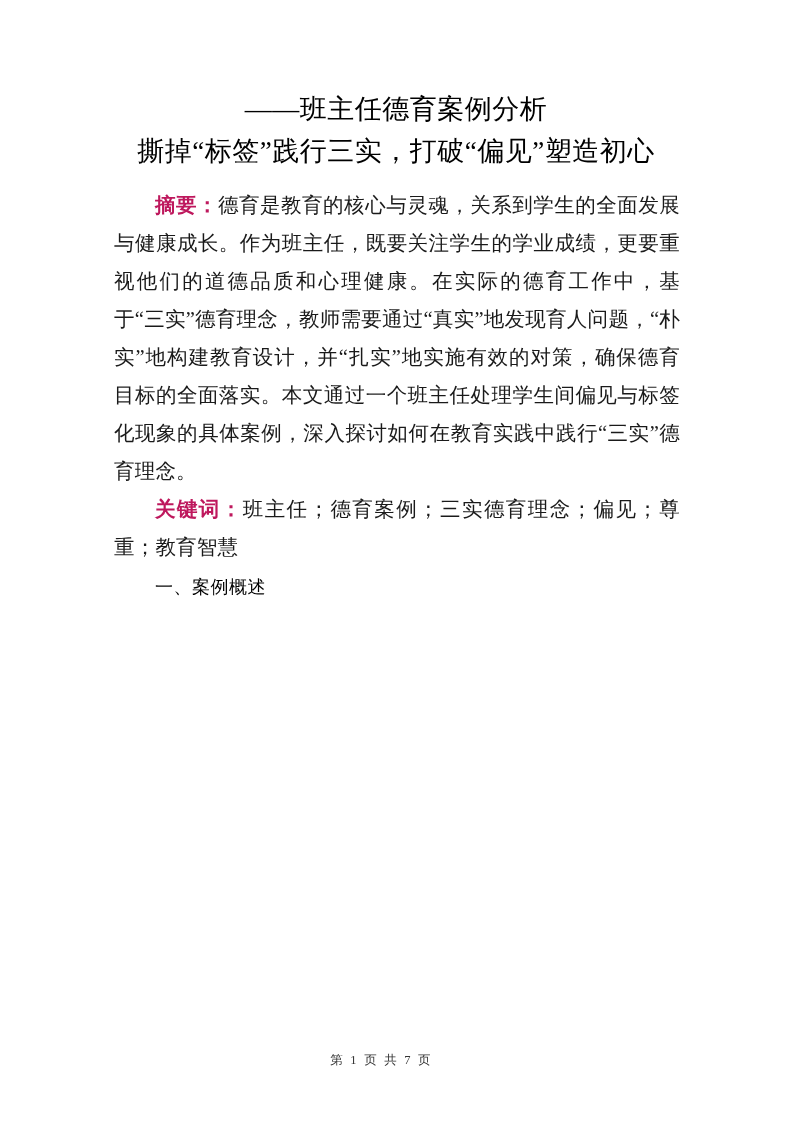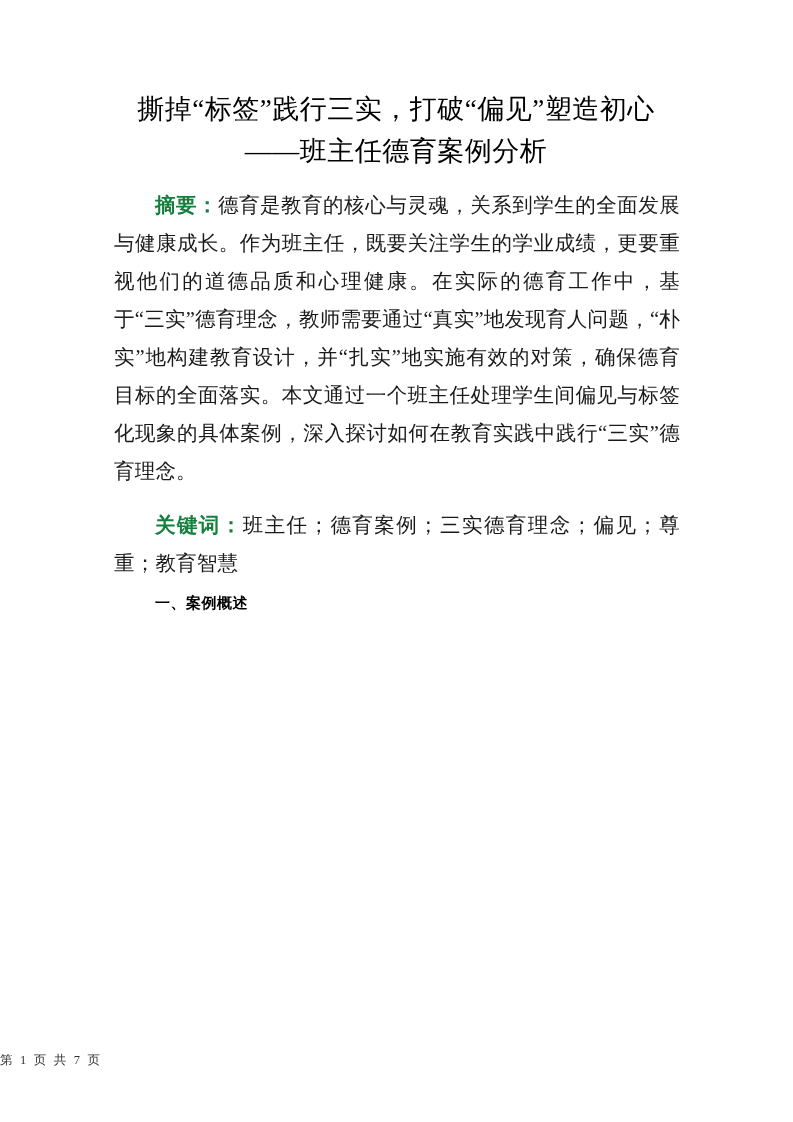--- a/index.html
+++ b/index.html
@@ -57,63 +57,63 @@
     text-align: justify;
     text-justify: inter-ideograph;
     text-indent: 41px;
     margin: 0;
     color: #1a1a1a;
     letter-spacing: 0.2px;
   }
 
   .lbl {
     font-weight: bold;
-    color: #15803d;
+    color: #be185d;
   }
 
   .heading {
     font-family: "Liberation Serif", "DejaVu Serif", serif;
-    font-size: 15px;
+    font-size: 18px;
     line-height: 38px;
-    font-weight: bold;
+    font-weight: normal;
     text-indent: 41px;
     margin: 0;
     color: #000;
     letter-spacing: 0.5px;
   }
 
   
-  .gap-kw { margin-top: 16px; }
+  .gap-kw { margin-top: 0px; }
   .gap-head { margin-top: 2px; }
 
   
   .footer {
     position: absolute;
     left: 0;
     top: 1050px;
     width: 763px;
-    text-align: left;
+    text-align: center;
   }
   .footer-text {
     display: inline-block;
     font-family: "Liberation Serif", "DejaVu Serif", serif;
     font-size: 12.5px;
     line-height: 16px;
     color: #333333;
     letter-spacing: 2.2px;
   }
 </style>
 </head>
 <body>
 
 <div class="page">
 
   <div class="title-block">
+    <div class="title-line">——班主任德育案例分析</div>
     <div class="title-line">撕掉“标签”践行三实，打破“偏见”塑造初心</div>
-    <div class="title-line">——班主任德育案例分析</div>
   </div>
 
   <div class="body-col">
 
     <p class="para"><span class="lbl">摘要：</span><span>德育是教育的核心与灵魂，关系到学生的全面发展与健康成长。作为班主任，既要关注学生的学业成绩，更要重视他们的道德品质和心理健康。在实际的德育工作中，基于“三实”德育理念，教师需要通过“真实”地发现育人问题，“朴实”地构建教育设计，并“扎实”地实施有效的对策，确保德育目标的全面落实。本文通过一个班主任处理学生间偏见与标签化现象的具体案例，深入探讨如何在教育实践中践行“三实”德育理念。</span></p>
 
     <p class="para gap-kw"><span class="lbl">关键词：</span><span>班主任；德育案例；三实德育理念；偏见；尊重；教育智慧</span></p>
 
     <p class="heading gap-head">一、案例概述</p>
 

